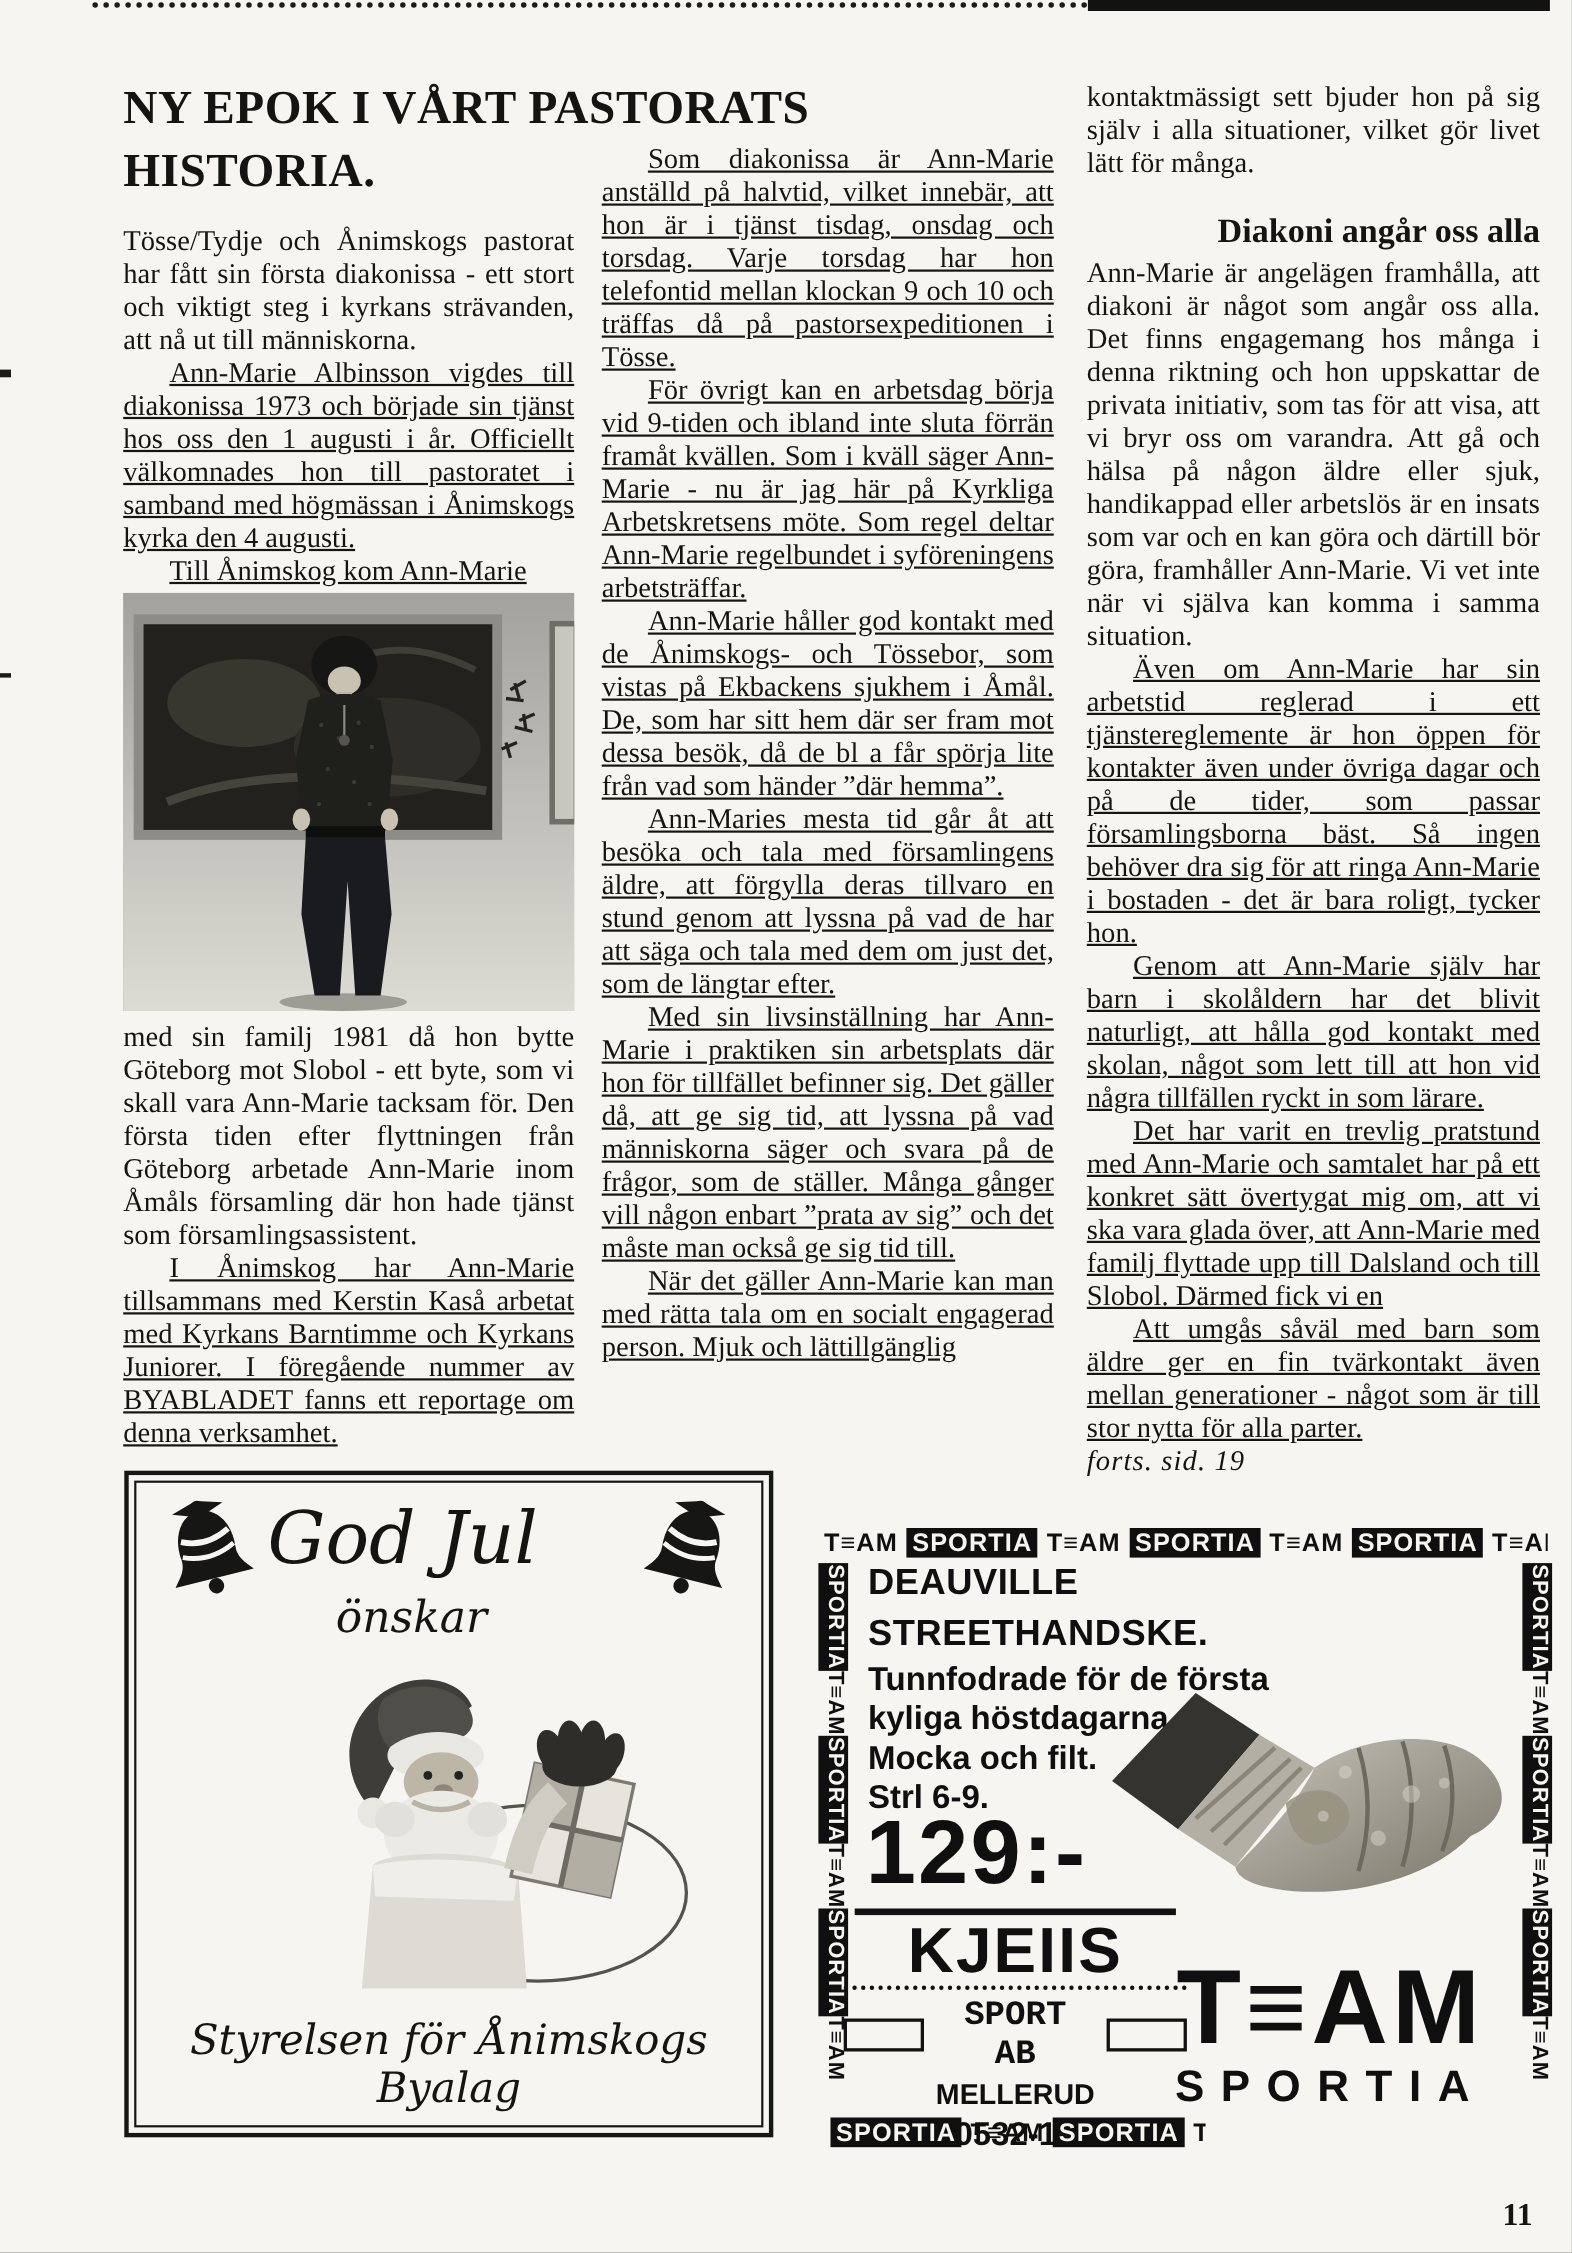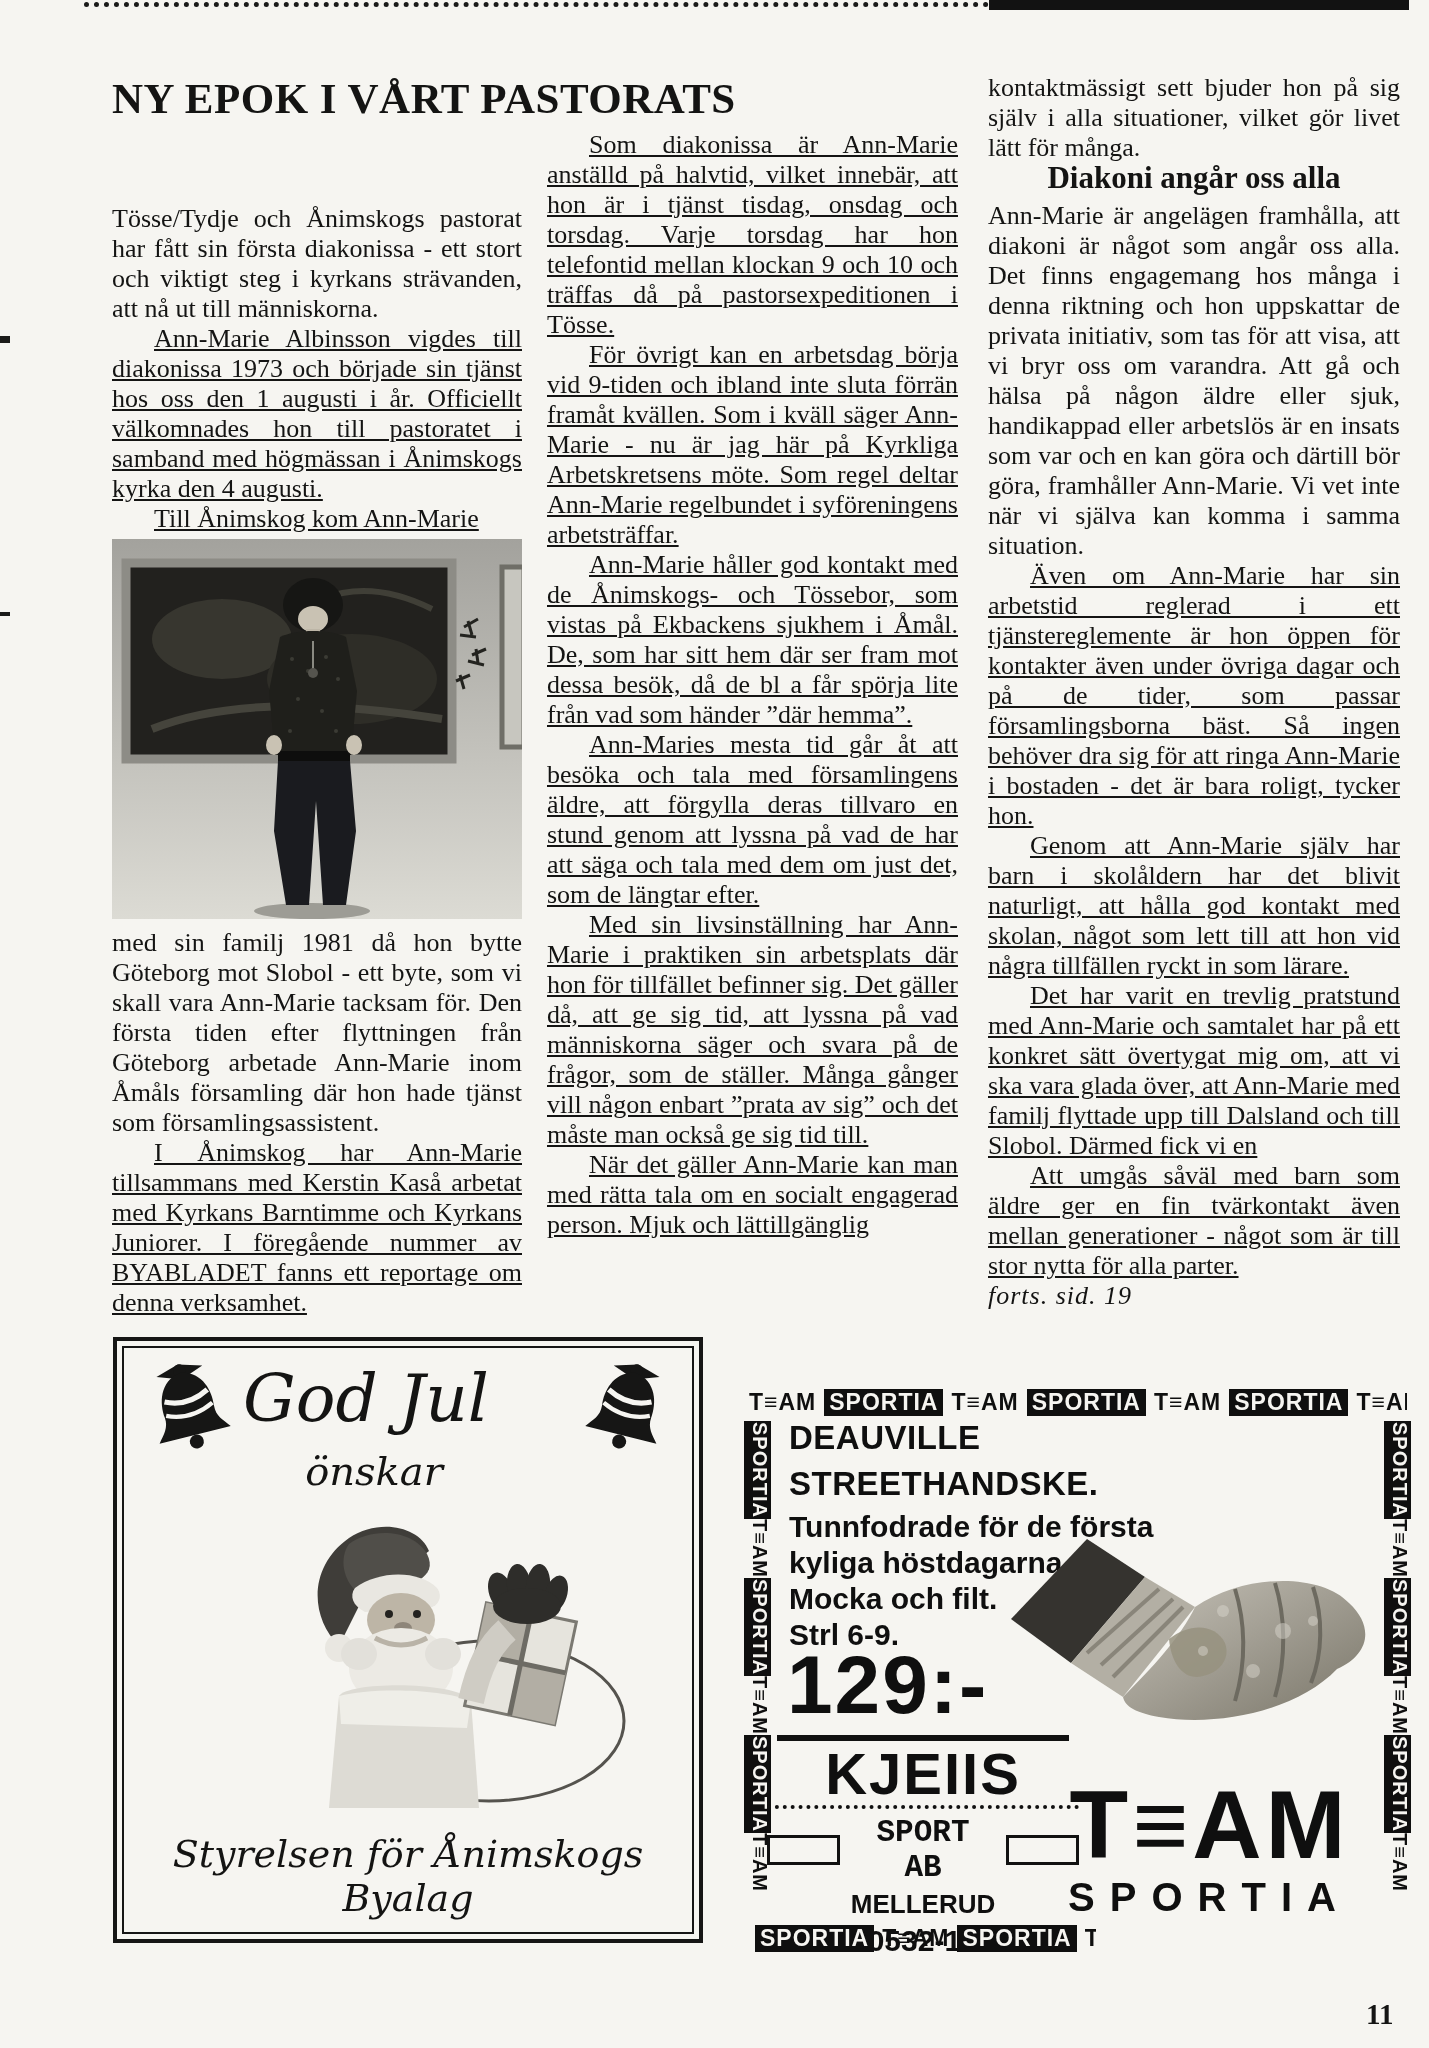--- a/index.html
+++ b/index.html
@@ -18,21 +18,21 @@
   
   .headline{position:absolute;left:112px;top:70px;width:700px;margin:0;
     font-size:43px;line-height:57px;font-weight:bold;letter-spacing:.5px;}
   .headline span{display:block;}
   .col{position:absolute;font-size:26px;line-height:30px;text-align:justify;}
   .col1{left:112px;top:204px;width:410px;}
   .col2{left:547px;top:130px;width:411px;}
   .col3{left:988px;top:73px;width:412px;}
   .col p{margin:0;}
   .indent{text-indent:42px;text-decoration:underline;}
-  .subhead{font-size:31px;font-weight:bold;margin:0 0 8px 0;text-align:center;}
+  .subhead{font-size:31px;font-weight:bold;margin:32px 0 8px 0;text-align:right;}
   .continuation{font-style:italic;margin-top:4px;text-align:left;letter-spacing:1px;}
 
   
   .photo{width:410px;height:380px;margin:5px 0 9px 0;background:#b5b4af;}
   .photo svg{display:block;}
 
   
   .gj-box{position:absolute;left:113px;top:1337px;width:590px;height:606px;
     border:4px solid #161615;padding:5px;box-sizing:border-box;background:#f6f5f1;}
   .gj-inner{border:2px solid #161615;width:100%;height:100%;position:relative;box-sizing:border-box;padding-left:12px;}
@@ -84,20 +84,21 @@
 
 <div class="sheet">
 
   <div class="rule-dotted"></div>
   <div class="rule-solid"></div>
   <div class="edge-mark" style="top:336px;"></div>
   <div class="edge-mark" style="top:612px;height:4px;"></div>
 
   <h1 class="headline">
     <span>NY EPOK I VÅRT PASTORATS</span>
+    <span>HISTORIA.</span>
   </h1>
 
   <div class="col col1">
     <p>Tösse/Tydje och Ånimskogs pastorat har fått sin första diakonissa - ett stort och viktigt steg i kyrkans strävanden, att nå ut till människorna.</p>
     <p class="indent">Ann-Marie Albinsson vigdes till diakonissa 1973 och började sin tjänst hos oss den 1 augusti i år. Officiellt välkomnades hon till pastoratet i samband med högmässan i Ånimskogs kyrka den 4 augusti.</p>
     <p class="indent">Till Ånimskog kom Ann-Marie</p>
 
     <div class="photo">
       <svg width="410" height="380" viewBox="0 0 410 380">
         <defs>

